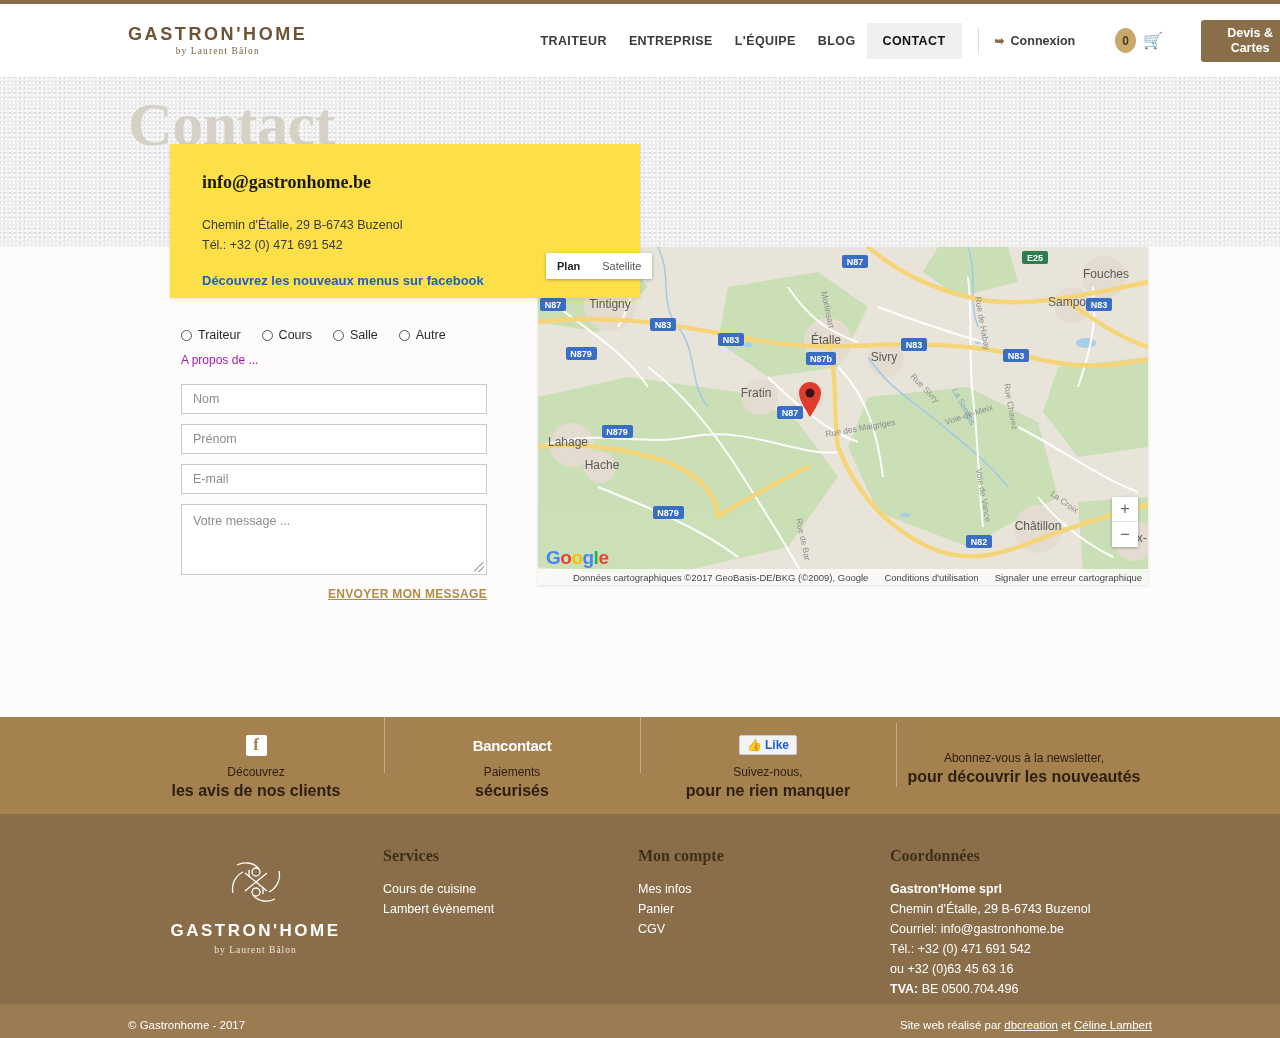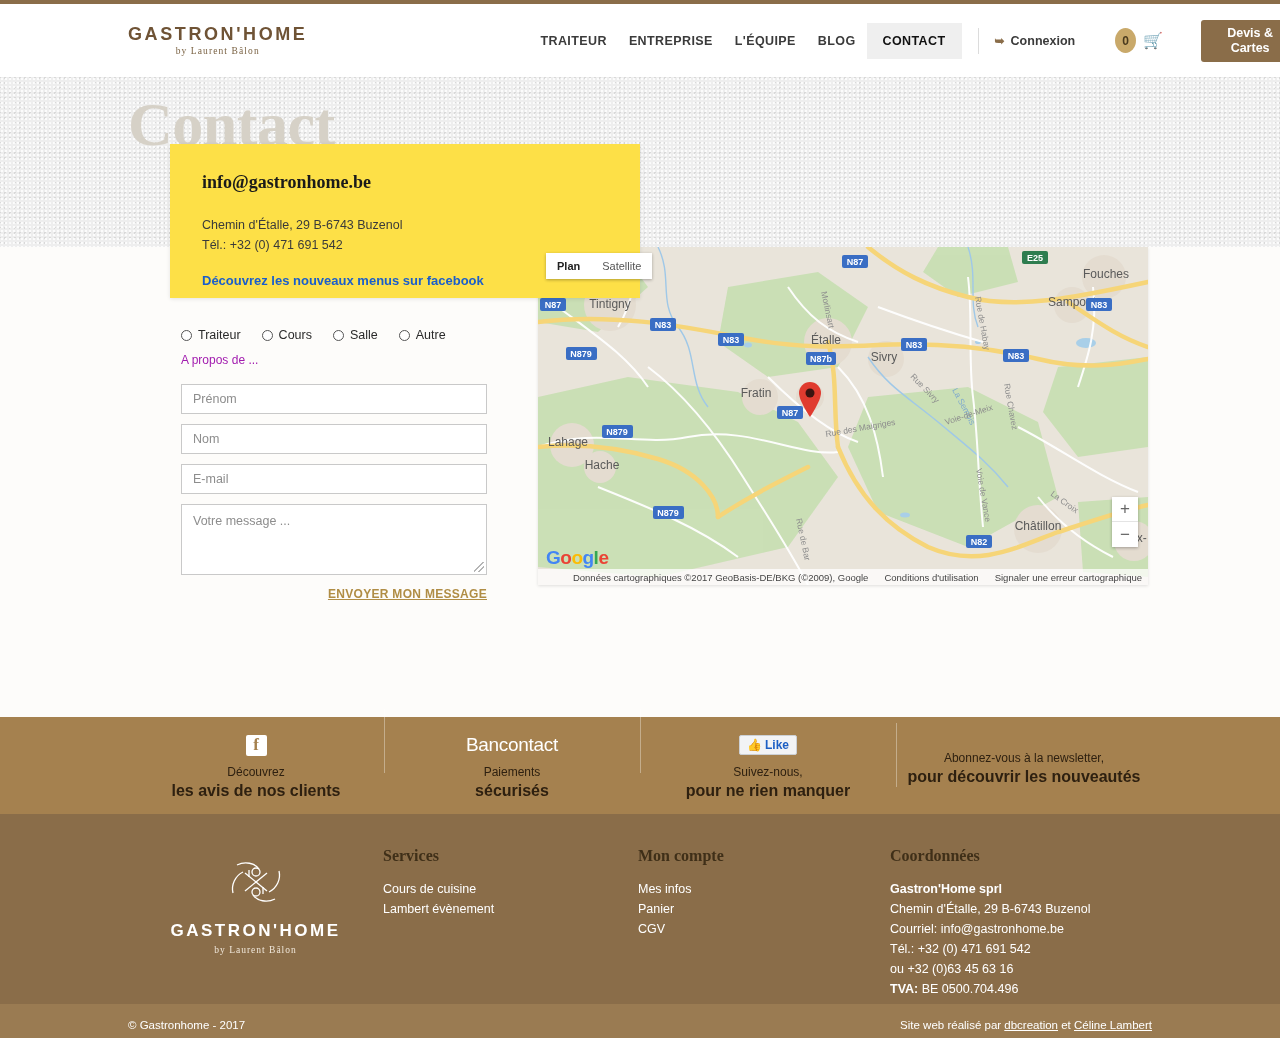--- a/index.html
+++ b/index.html
@@ -232,21 +232,21 @@
   .promo-col + .promo-col::before {
     content: ""; position: absolute; left: 0; top: -22px;
     width: 1px; height: 64px; background: rgba(255,255,255,.35);
   }
   .promo-icon-row { height: 28px; display: flex; align-items: center; justify-content: center; }
   .fb-sq {
     width: 21px; height: 21px; background: #fff; border-radius: 2px;
     color: #a5814f; font-family: "Liberation Serif", serif; font-weight: 700;
     font-size: 17px; line-height: 20px; text-align: center;
   }
-  .bancontact { color: #fff; font-size: 19px; font-weight: 400; letter-spacing: -0.3px; }
+  .bancontact { color: #fff; font-size: 15px; font-weight: 700; letter-spacing: -0.3px; }
   .like-btn {
     display: inline-flex; align-items: center; gap: 3px;
     background: #f2f3f5; border: 1px solid #ccd0d5; border-radius: 2px;
     padding: 2px 7px; color: #1d5fc4; font-size: 12px; font-weight: 700;
   }
   .promo-l1 { font-size: 12px; margin-top: 6px; }
   .promo-l2 { font-size: 16px; font-weight: 700; margin-top: 3px; }
   .news-form { display: flex; justify-content: center; }
   .news-input {
     width: 153px; height: 28px; background: #bb9668; border: none;
@@ -358,22 +358,22 @@
         <span>Salle</span>
       </label>
       <label class="radio">
         <span class="radio-circle"></span>
         <span>Autre</span>
       </label>
     </div>
 
     <div class="apropos">A propos de ...</div>
 
+    <div class="field">Nom</div>
     <div class="field">Prénom</div>
-    <div class="field">Nom</div>
     <div class="field">E-mail</div>
 
     <div class="textarea">
       <span>Votre message ...</span>
       <span class="resize-grip"></span>
     </div>
 
     <div class="submit-link">ENVOYER MON MESSAGE</div>
   </div>
 

